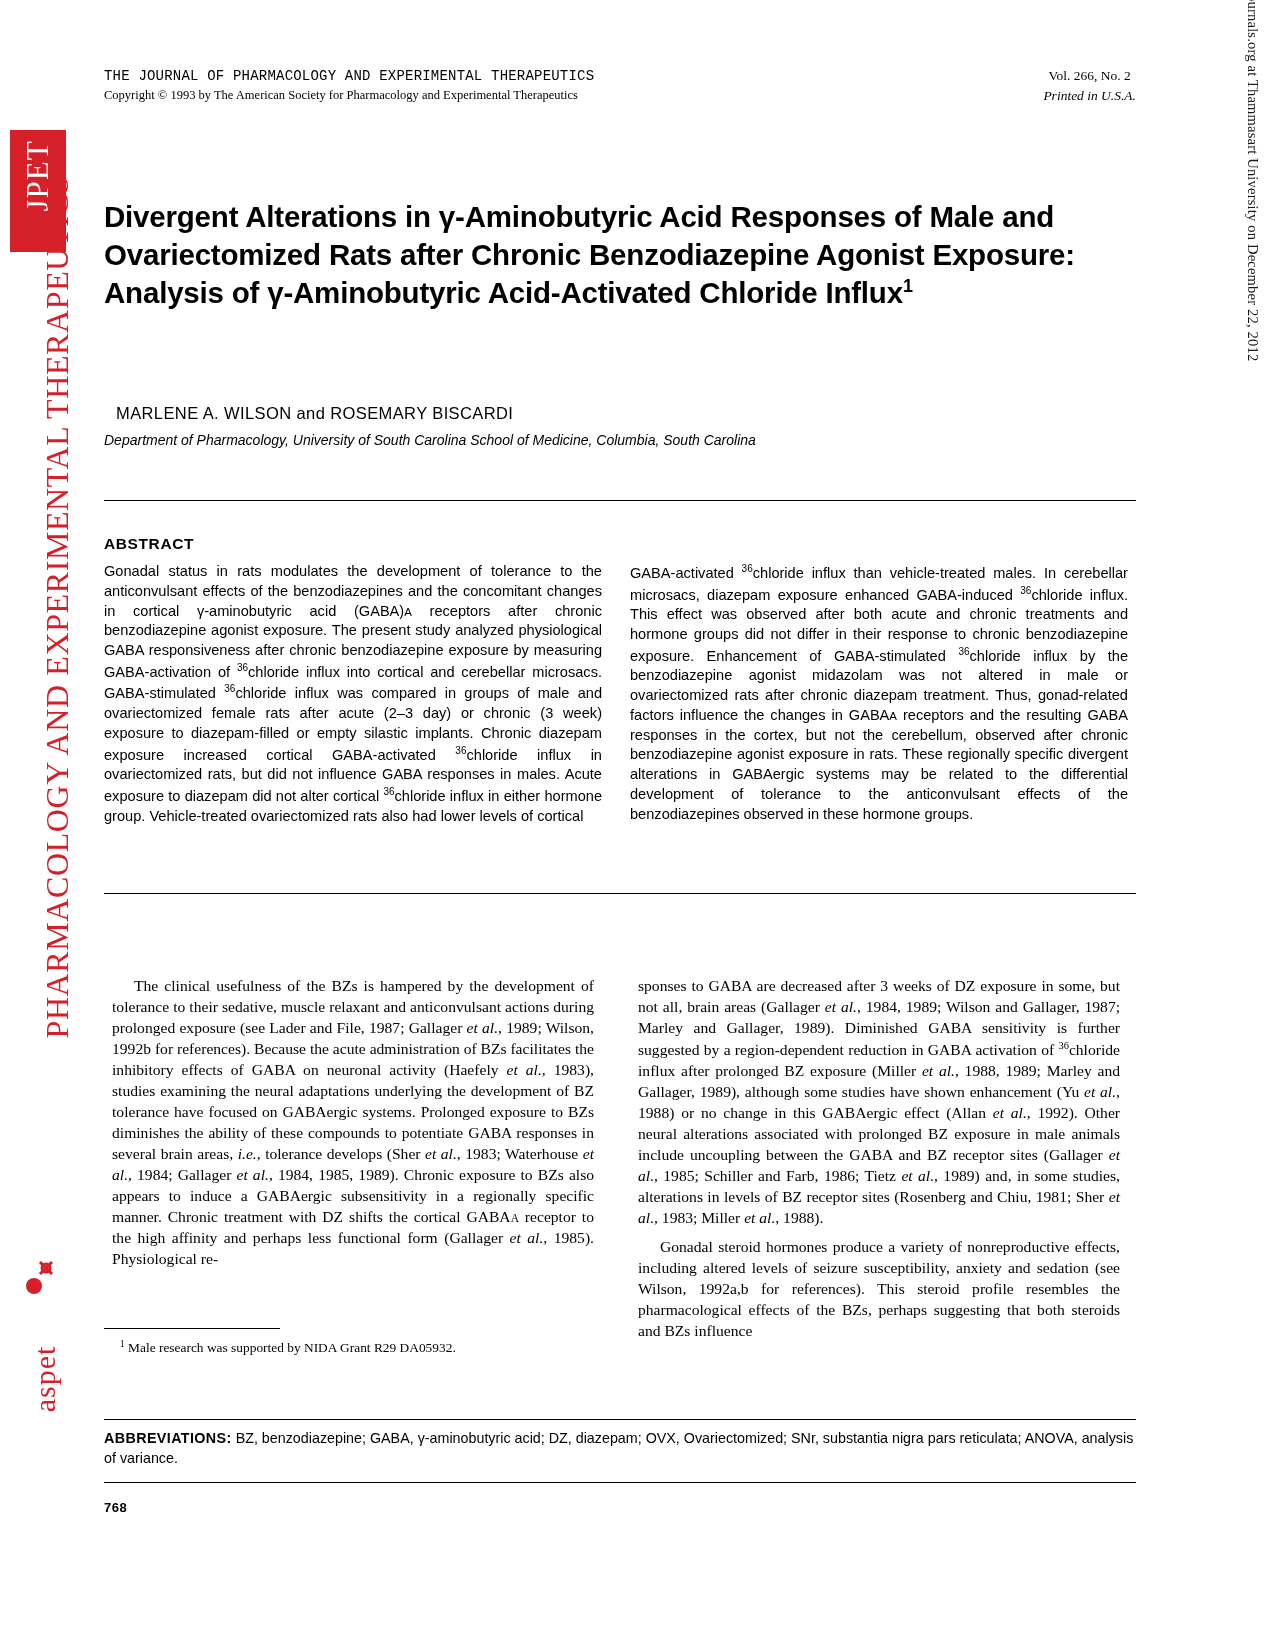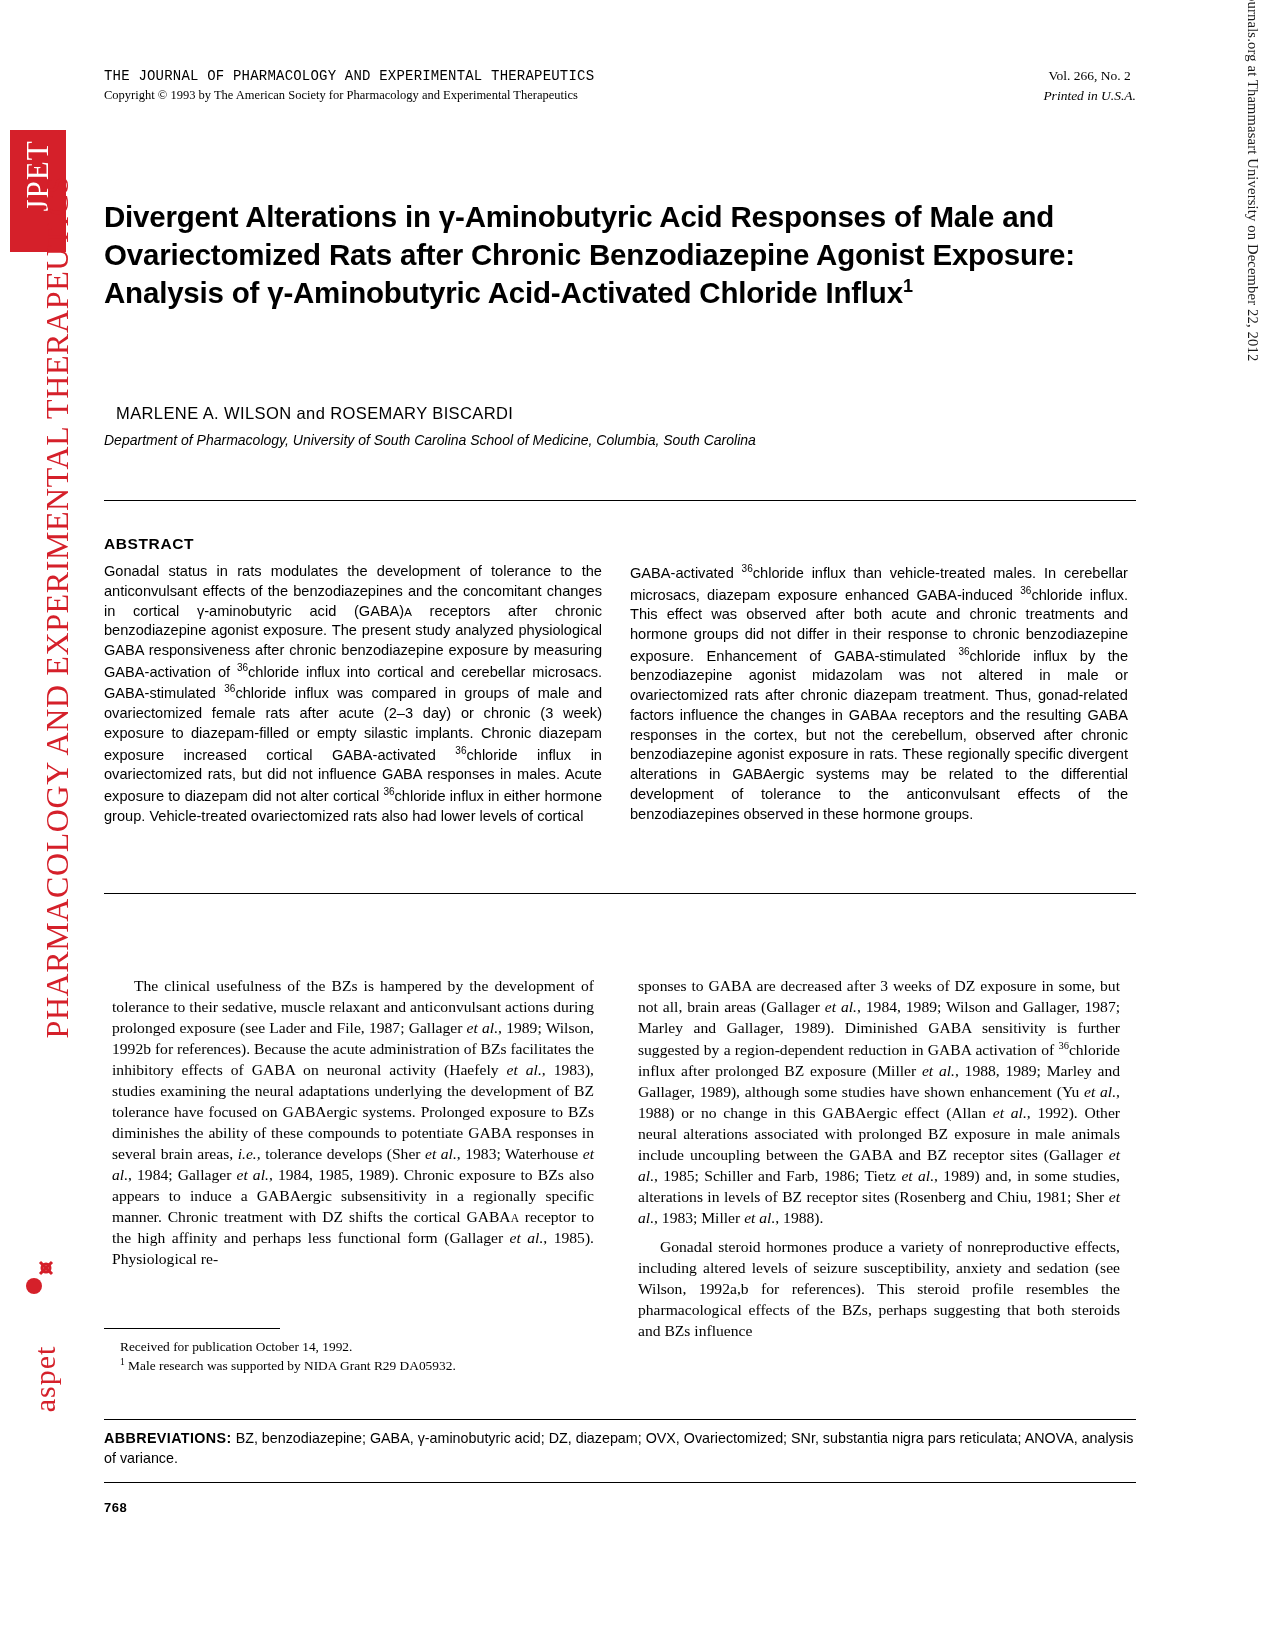--- a/index.html
+++ b/index.html
@@ -306,21 +306,20 @@
     <p>The clinical usefulness of the BZs is hampered by the development of tolerance to their sedative, muscle relaxant and anticonvulsant actions during prolonged exposure (see Lader and File, 1987; Gallager <i>et al.</i>, 1989; Wilson, 1992b for references). Because the acute administration of BZs facilitates the inhibitory effects of GABA on neuronal activity (Haefely <i>et al.</i>, 1983), studies examining the neural adaptations underlying the development of BZ tolerance have focused on GABAergic systems. Prolonged exposure to BZs diminishes the ability of these compounds to potentiate GABA responses in several brain areas, <i>i.e.,</i> tolerance develops (Sher <i>et al.</i>, 1983; Waterhouse <i>et al.</i>, 1984; Gallager <i>et al.</i>, 1984, 1985, 1989). Chronic exposure to BZs also appears to induce a GABAergic subsensitivity in a regionally specific manner. Chronic treatment with DZ shifts the cortical GABA<span class="sc">A</span> receptor to the high affinity and perhaps less functional form (Gallager <i>et al.</i>, 1985). Physiological re-</p>
   </div>
 
   <div class="body-col" id="body-col-2">
     <p style="text-indent:0">sponses to GABA are decreased after 3 weeks of DZ exposure in some, but not all, brain areas (Gallager <i>et al.</i>, 1984, 1989; Wilson and Gallager, 1987; Marley and Gallager, 1989). Diminished GABA sensitivity is further suggested by a region-dependent reduction in GABA activation of <sup>36</sup>chloride influx after prolonged BZ exposure (Miller <i>et al.</i>, 1988, 1989; Marley and Gallager, 1989), although some studies have shown enhancement (Yu <i>et al.</i>, 1988) or no change in this GABAergic effect (Allan <i>et al.</i>, 1992). Other neural alterations associated with prolonged BZ exposure in male animals include uncoupling between the GABA and BZ receptor sites (Gallager <i>et al.</i>, 1985; Schiller and Farb, 1986; Tietz <i>et al.</i>, 1989) and, in some studies, alterations in levels of BZ receptor sites (Rosenberg and Chiu, 1981; Sher <i>et al.</i>, 1983; Miller <i>et al.</i>, 1988).</p>
     <p>Gonadal steroid hormones produce a variety of nonreproductive effects, including altered levels of seizure susceptibility, anxiety and sedation (see Wilson, 1992a,b for references). This steroid profile resembles the pharmacological effects of the BZs, perhaps suggesting that both steroids and BZs influence</p>
   </div>
 
   <div id="footnote-rule"></div>
   <div id="footnotes">
-    <p>Received for publication October 14, 1992.</p>
     <p><sup>1</sup> <span>Male research was supported by NIDA Grant R29 DA05932.</span></p>
   </div>
 
   <div class="rule" id="rule-abbrev-top"></div>
   <div id="abbrev">
     <span class="lead">ABBREVIATIONS:</span>
     <span>BZ, benzodiazepine; GABA, γ-aminobutyric acid; DZ, diazepam; OVX, Ovariectomized; SNr, substantia nigra pars reticulata; ANOVA, analysis of variance.</span>
   </div>
   <div class="rule" id="rule-abbrev-bottom"></div>
 

